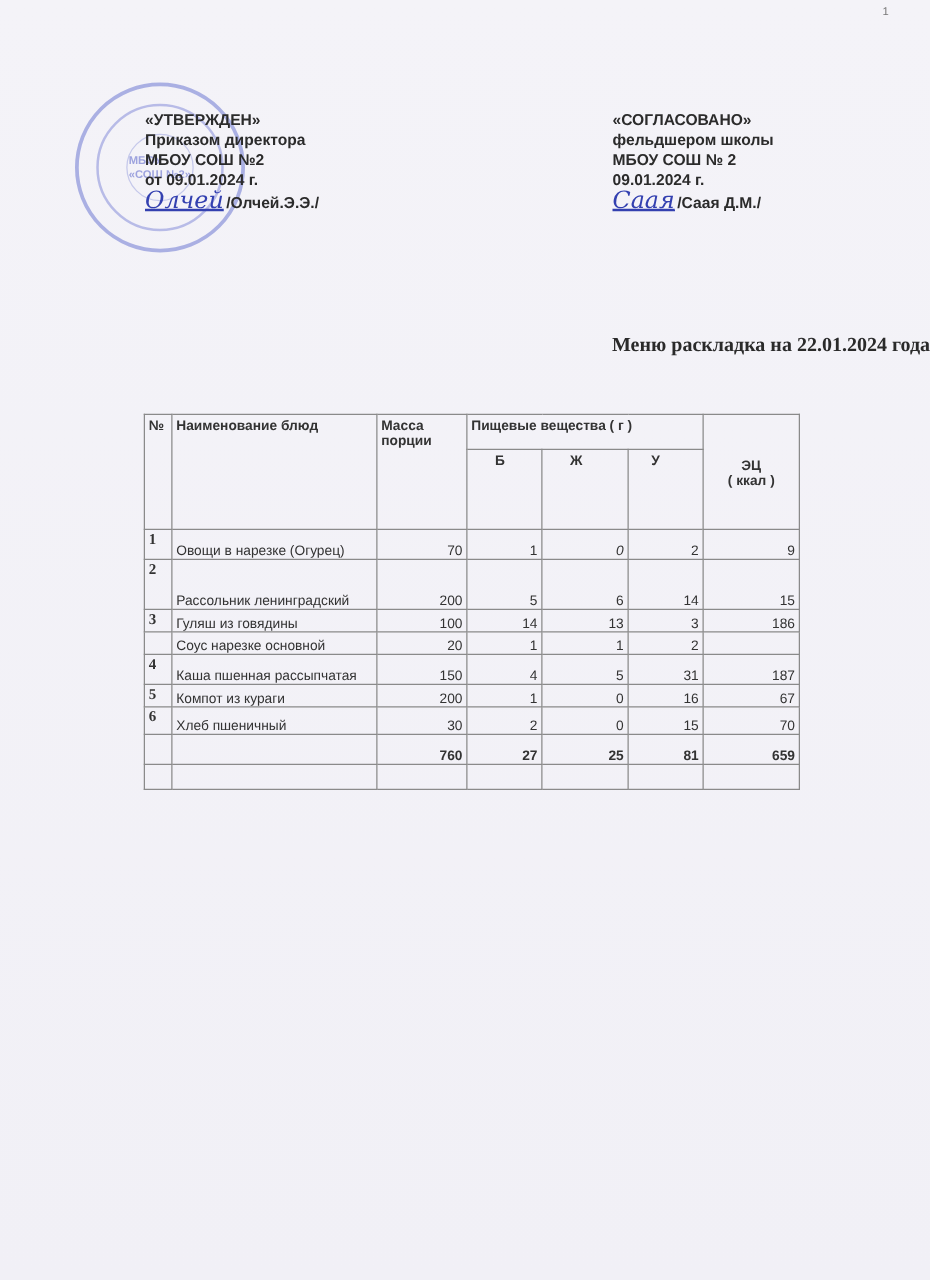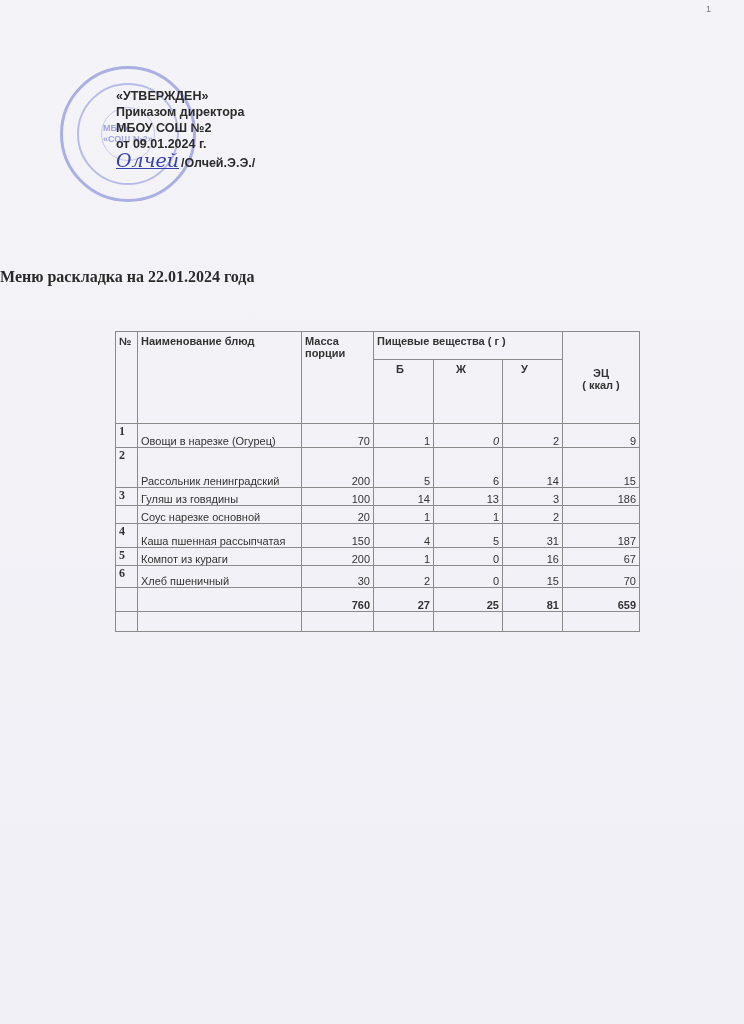--- a/index.html
+++ b/index.html
@@ -8,21 +8,21 @@
   .corner-mark { position:absolute; left:706px; top:4px; font-size:9px; color:#777; }
   .stamp { position:absolute; left:60px; top:66px; width:136px; height:136px; border-radius:50%; border:3px solid rgba(110,120,210,0.55); box-sizing:border-box; }
   .stamp::before { content:""; position:absolute; left:14px; top:14px; right:14px; bottom:14px; border-radius:50%; border:2px solid rgba(110,120,210,0.45); }
   .stamp::after { content:""; position:absolute; left:38px; top:38px; right:38px; bottom:38px; border-radius:50%; border:1px solid rgba(110,120,210,0.35); }
   .stamp-text { position:absolute; left:40px; top:54px; width:56px; text-align:left; font-size:9px; font-weight:bold; color:rgba(100,110,205,0.6); line-height:11px; }
   .approve { position:absolute; left:116px; top:88px; font-size:12.5px; font-weight:bold; line-height:16px; color:#2b2b2b; }
   .approve div { white-space:nowrap; }
   .agree { position:absolute; left:490px; top:88px; font-size:12.5px; font-weight:bold; line-height:16px; color:#2b2b2b; }
   .agree div { white-space:nowrap; }
   .sig { font-family:"DejaVu Serif", serif; font-style:italic; font-weight:normal; color:#3340b0; font-size:19px; display:inline-block; border-bottom:1px solid #3340b0; margin-right:2px;text-decoration:underline; }
-  .title { position:absolute; left:0; width:744px; top:268px; text-align:left; font-family:"Liberation Serif", serif; font-weight:bold; font-size:16px; color:#2a2a2a; }
+  .title { position:absolute; left:0; width:744px; top:268px; text-align:right; font-family:"Liberation Serif", serif; font-weight:bold; font-size:16px; color:#2a2a2a; }
   table.menu { position:absolute; left:115px; top:331px; border-collapse:collapse; font-size:11px; color:#333; }
   table.menu td, table.menu th { border:1px solid #8a8a8a; padding:0 3px; }
   table.menu th { font-weight:bold; vertical-align:top; text-align:left; padding-top:3px; font-size:11px; }
   .c-no { width:22px; } .c-name { width:164px; } .c-mass { width:72px; } .c-b { width:60px; } .c-zh { width:69px; } .c-u { width:60px; } .c-ec { width:77px; }
   .num { text-align:right; vertical-align:bottom; }
   .no { font-family:"Liberation Serif", serif; font-weight:bold; font-size:12px; vertical-align:top; }
   .name { vertical-align:bottom; }
   .ec-h { vertical-align:middle !important; text-align:center !important;margin-left:24px; }
   .italic0 { font-style:italic; }
   .bold { font-weight:bold; }
@@ -40,20 +40,29 @@
   <div class="approve">
     <div>«УТВЕРЖДЕН»</div>
     <div>Приказом директора</div>
     <div>МБОУ СОШ №2</div>
     <div>от 09.01.2024 г.</div>
     <div>
       <span class="sig">Олчей</span><span>/Олчей.Э.Э./</span>
     </div>
   </div>
 
+  <div class="agree">
+    <div>«СОГЛАСОВАНО»</div>
+    <div>фельдшером школы</div>
+    <div>МБОУ СОШ № 2</div>
+    <div>09.01.2024 г.</div>
+    <div>
+      <span class="sig">Саая</span><span>/Саая Д.М./</span>
+    </div>
+  </div>
 
   <div class="title">Меню  раскладка на 22.01.2024 года</div>
 
   <table class="menu">
     <colgroup>
       <col class="c-no">
         <col class="c-name">
         <col class="c-mass">
         <col class="c-b">
         <col class="c-zh">

